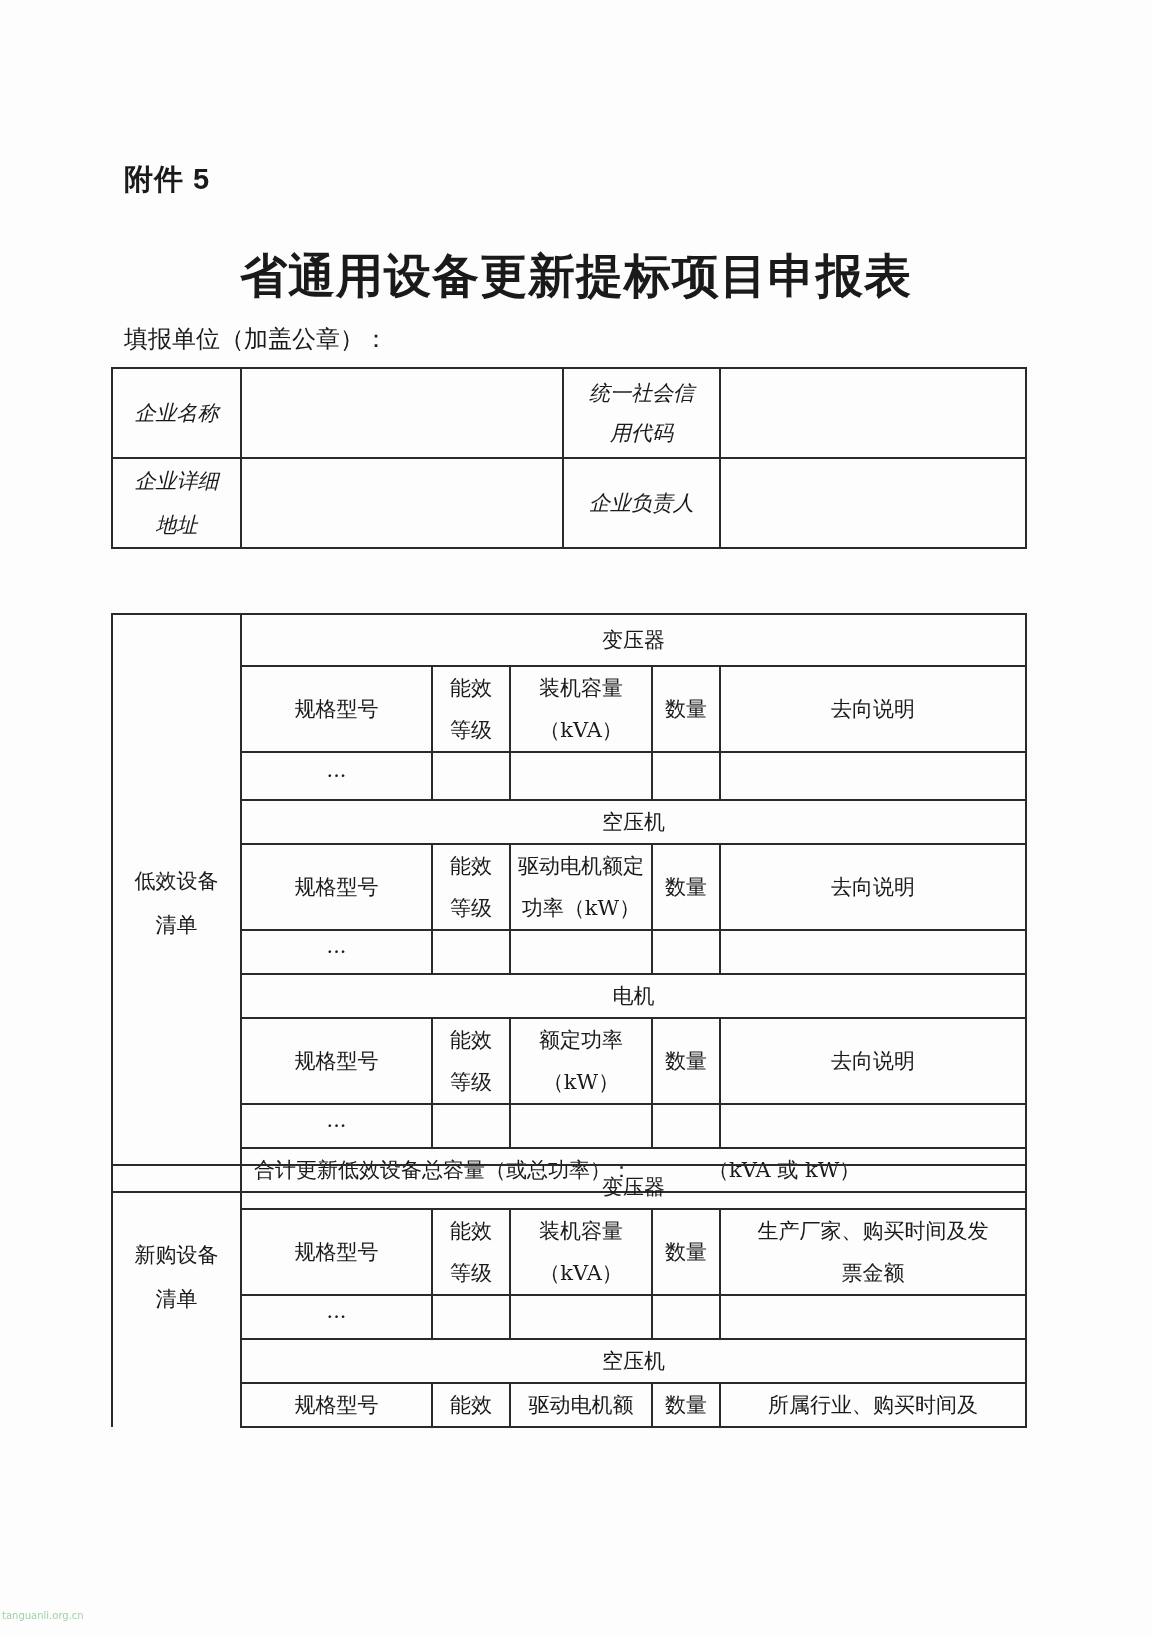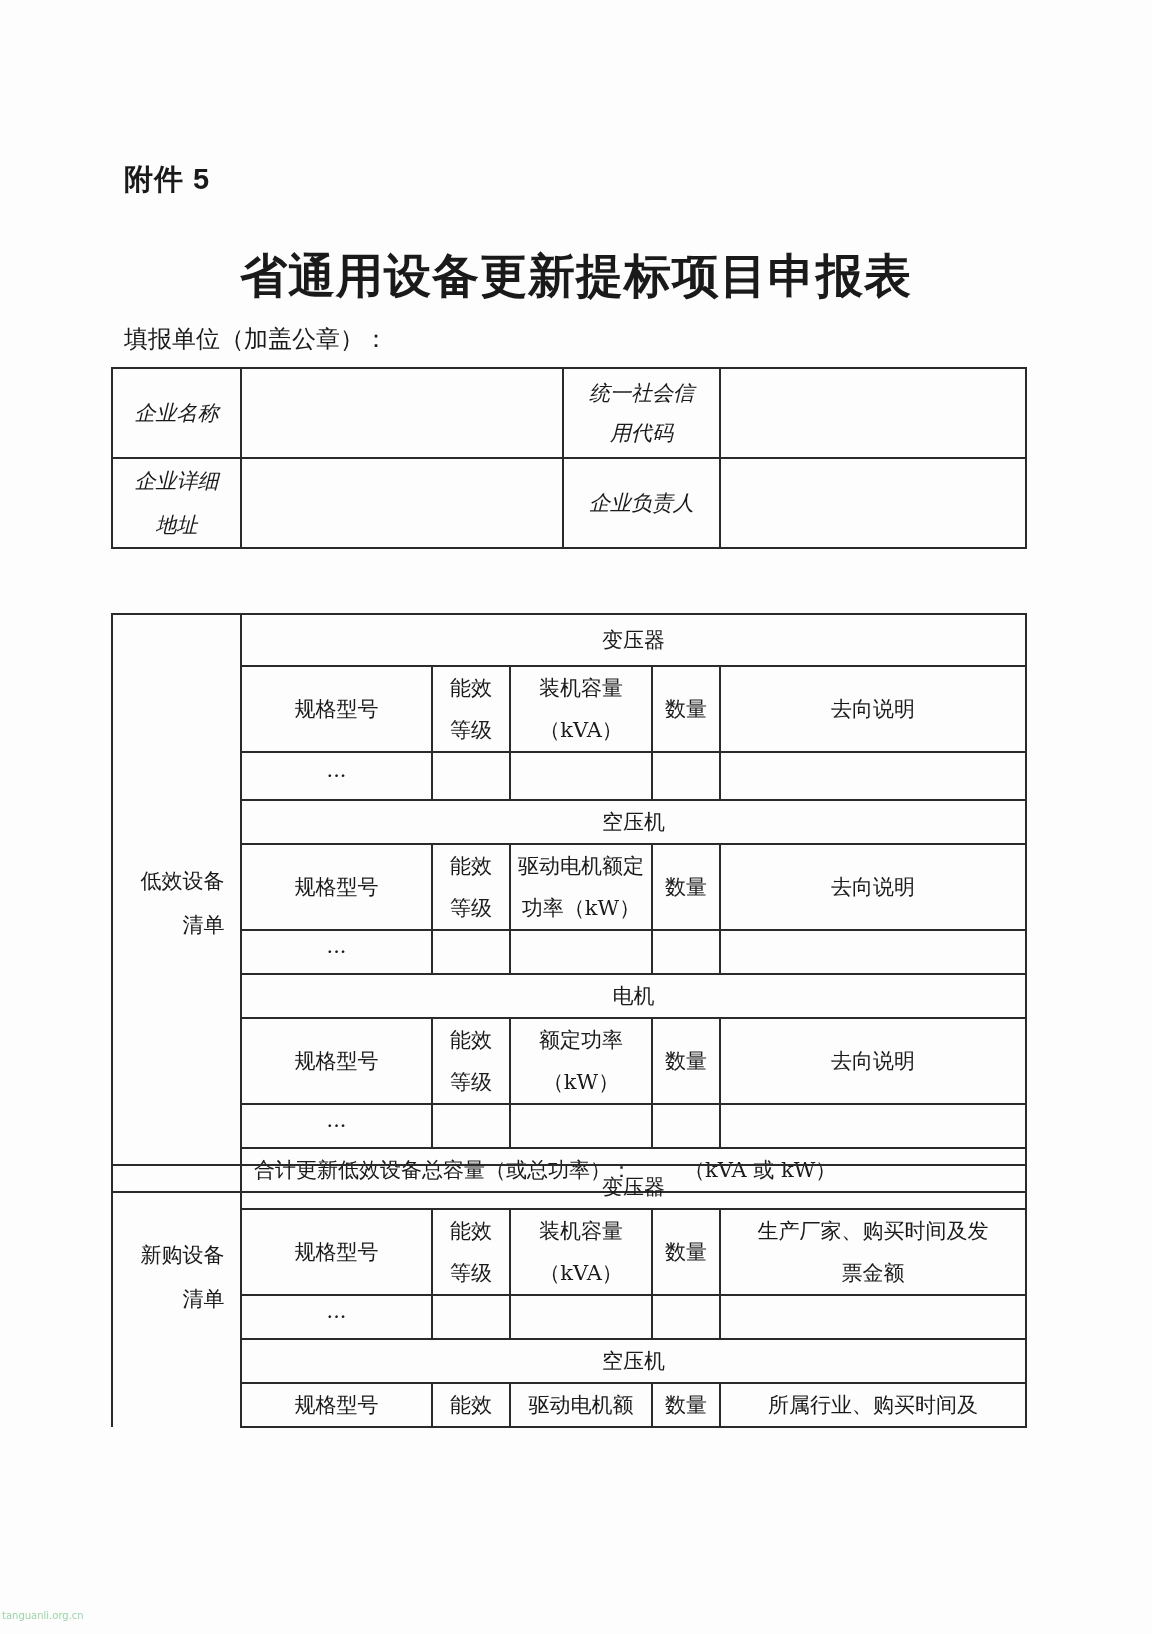--- a/index.html
+++ b/index.html
@@ -9,23 +9,23 @@
   }
   .attach { position: absolute; left: 124px; top: 160px; font-family: Liberation Sans, sans-serif; font-size: 29px; font-weight: bold; letter-spacing: 1px; text-align: right; }
   .title { position: absolute; left: 0; width: 1152px; top: 245px; text-align: center; font-family: "DejaVu Sans", sans-serif; font-size: 47px; font-weight: bold; letter-spacing: 1px; }
   .filler { position: absolute; left: 124px; top: 323px; font-size: 24px; }
   table { position: absolute; border-collapse: collapse; table-layout: fixed; font-size: 21px; }
   td { border: 2px solid #2a2a2a; text-align: center; vertical-align: middle; padding: 0; line-height: 42px; }
   .t1 { left: 111px; top: 367px; width: 914px; font-style: italic; }
   .t2 { left: 111px; top: 613px; width: 914px; }
   .t3 { left: 111px; top: 1214px; width: 914px; }
   .sum { text-align: left; padding-left: 12px; }
-  .sum .unit { margin-left: 52px; }
+  .sum .unit { margin-left: 76px; }
   .watermark { position: absolute; left: 2px; top: 1610px; font-family: "DejaVu Sans", sans-serif; font-size: 10px; color: #9dd3a8; }
-  .side { line-height: 44px; text-align: right; }
+  .side { line-height: 44px; }
 </style>
 </head>
 <body>
 
 <div class="attach">附件 5</div>
 <div class="title">省通用设备更新提标项目申报表</div>
 <div class="filler">填报单位（加盖公章）：</div>
 
 <table class="t1">
   <colgroup>

